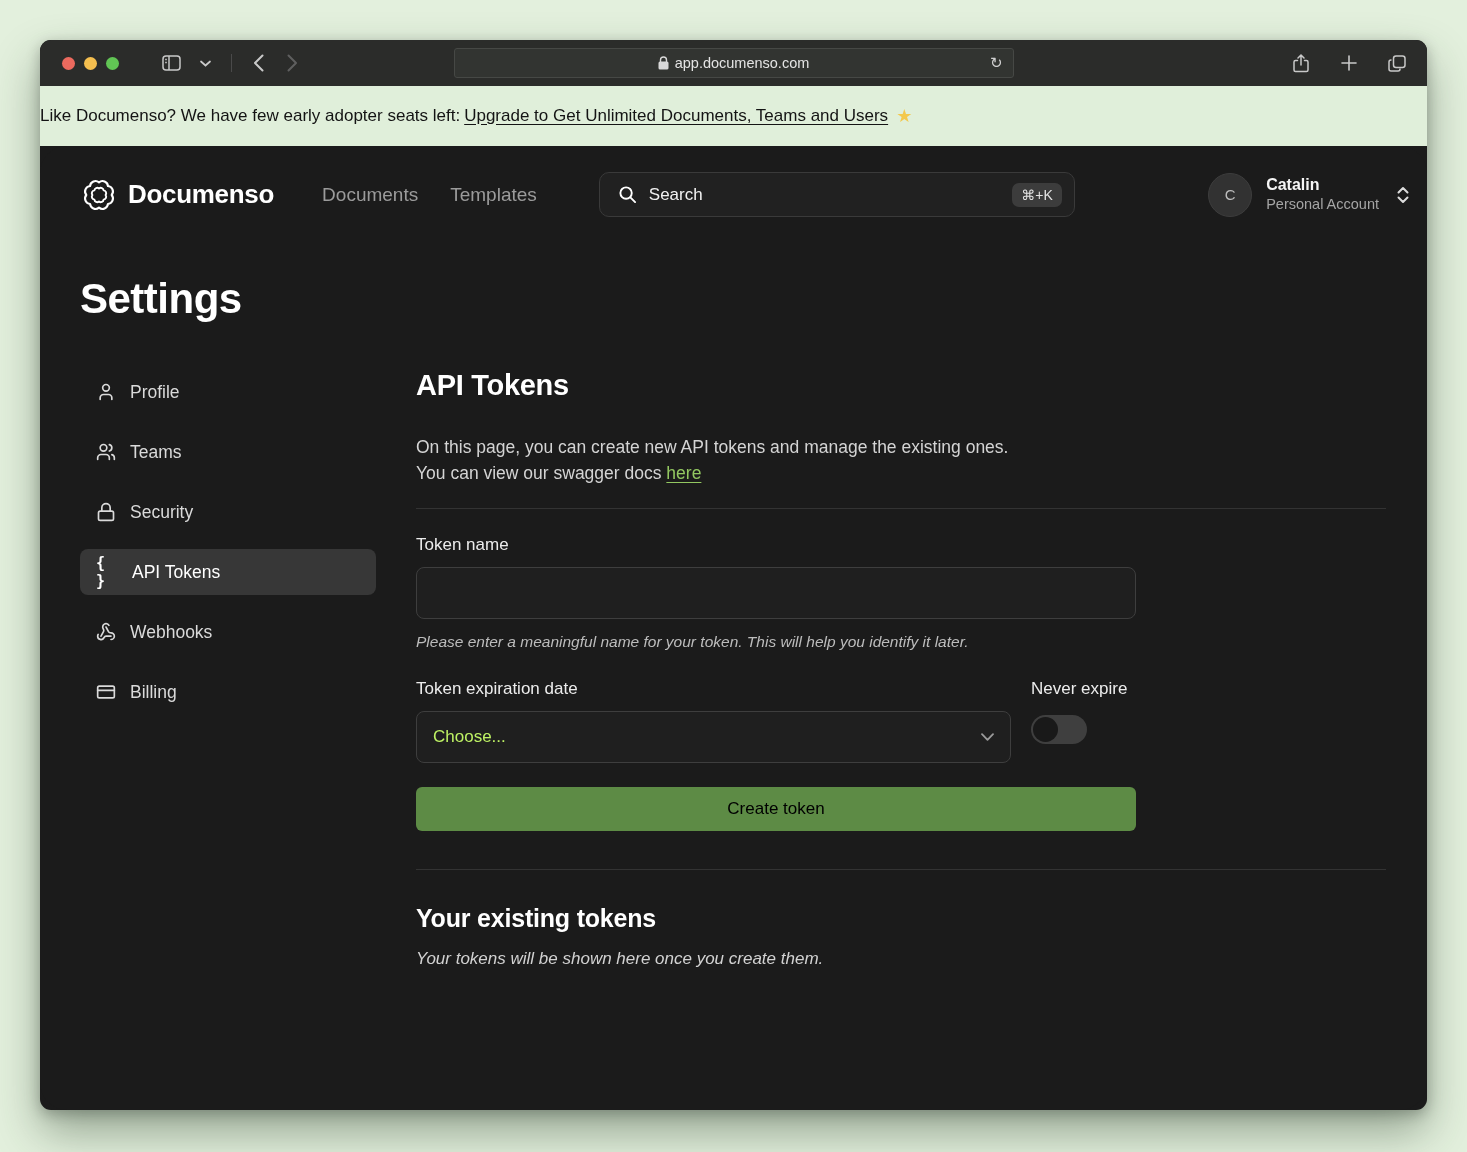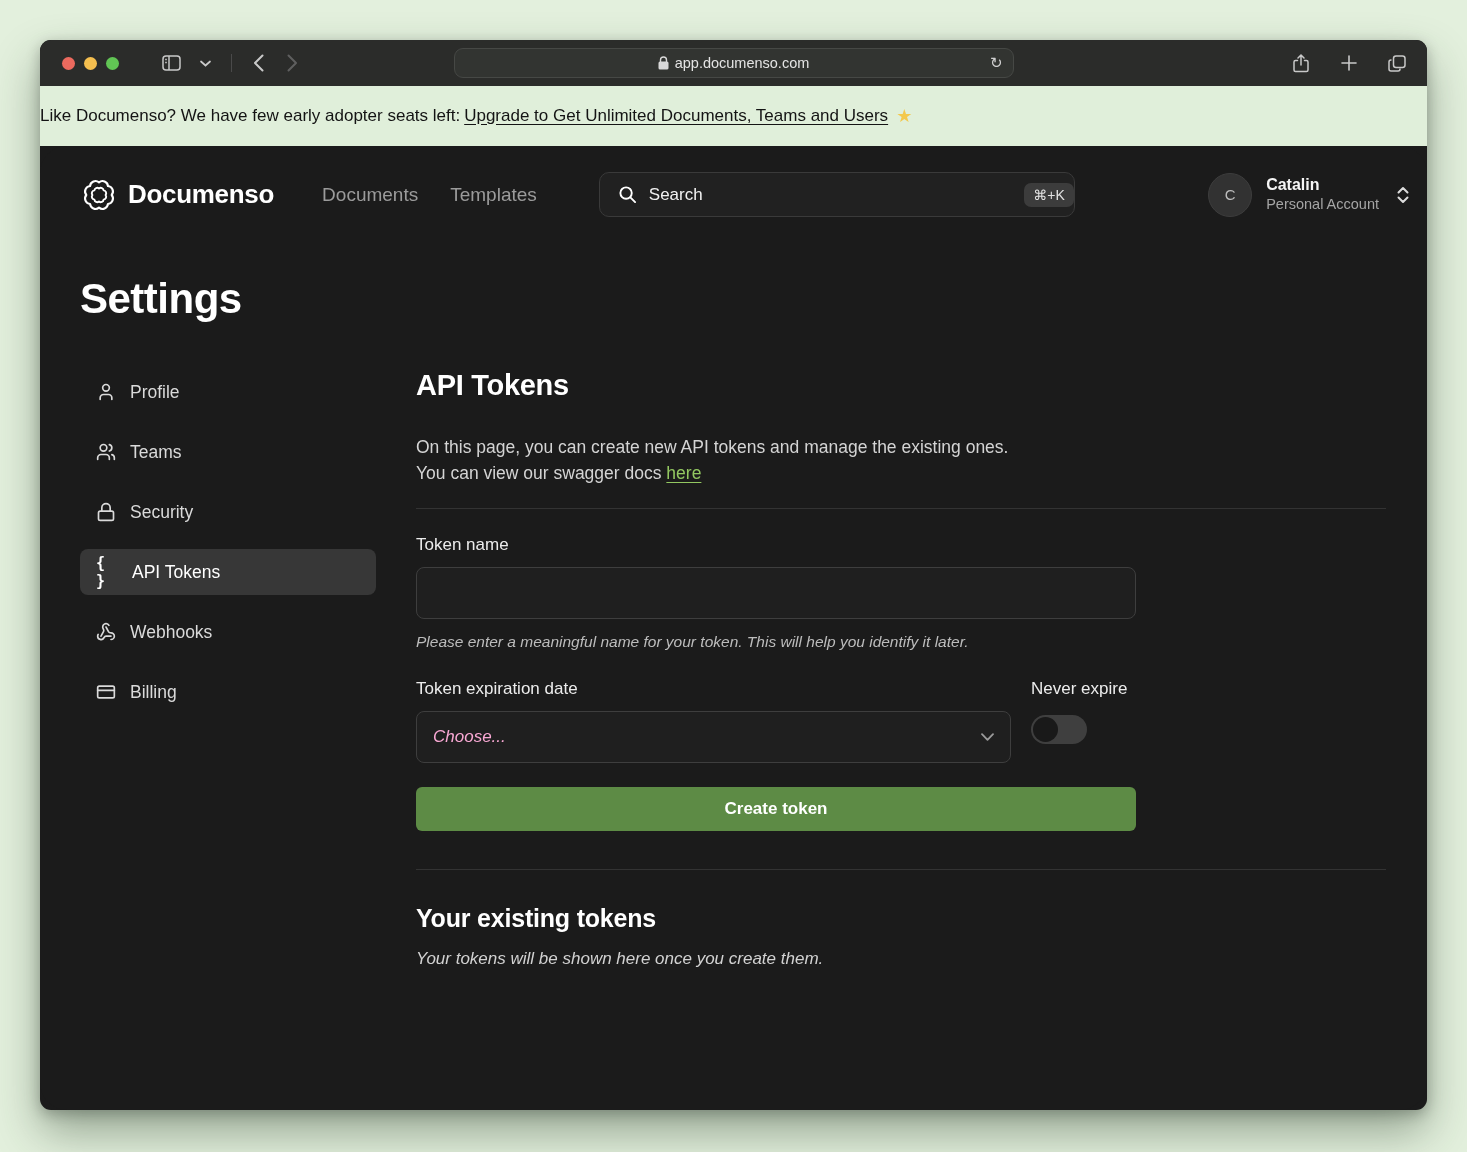--- a/index.html
+++ b/index.html
@@ -26,21 +26,21 @@
   .traffic { display:flex; gap:9px; margin-left:8px; }
   .traffic span { width:13px; height:13px; border-radius:50%; display:block; }
   .tl-red { background:#ec6a5e; } .tl-yellow { background:#f5bf4f; } .tl-green { background:#61c554; }
   .tb-group { display:flex; align-items:center; margin-left:38px; gap:6px; color:#c9c9c9; }
   .tb-sep { width:1px; height:18px; background:#4a4a4a; margin:0 6px; }
   .tb-btn { display:flex; align-items:center; justify-content:center; width:28px; height:28px; color:#c9c9c9; }
   .tb-btn.dim { color:#5f5f5f; }
   .tb-btn svg { display:block; }
   .urlbar {
     position:absolute; left:50%; top:50%; transform:translate(-50%,-50%);
-    width:560px; height:30px; border-radius:9px;
+    width:560px; height:30px; border-radius:3px;
     background:#323431; border:1px solid #464845;
     display:flex; align-items:center; justify-content:center;
     color:#e4e4e4; font-size:14.5px; gap:6px;
   }
   .urlbar .reload { position:absolute; right:10px; color:#cfcfcf; font-size:15px; }
   .tb-right { position:absolute; right:16px; display:flex; gap:20px; align-items:center; color:#c9c9c9; }
   
   .banner {
     height:60px; flex-shrink:0; background:#e0efda; color:#141414;
     display:flex; align-items:center; 
@@ -52,21 +52,21 @@
   .content { flex:1; background:#1b1b1b; color:#fff; overflow:hidden;border-radius:27px; }
   .app-header { display:flex; align-items:center; padding:26px 16px 0 40px; }
   .brand { display:flex; align-items:center; gap:10px; cursor:pointer; }
   .brand svg { display:block; }
   .brand-name { font-size:26px; font-weight:700; letter-spacing:-0.3px; color:#fff; }
   .main-nav { display:flex; gap:32px; margin-left:48px; }
   .main-nav a { color:#9b9b9b; font-size:19px; font-weight:500; text-decoration:none; cursor:pointer; }
   .searchbar {
     margin-left:62px; width:476px; height:45px; border-radius:10px;
     border:1px solid #3a3a3a; background:#212121;
-    display:flex; align-items:center; padding:0 0 0 18px; gap:12px; cursor:text;
+    display:flex; align-items:center; padding:0 12px 0 18px; gap:12px; cursor:text;
   }
   .searchbar .s-label { color:#f2f2f2; font-size:17px; font-weight:500; flex:1; }
   .kbd {
     background:#3c3c3c; color:#e3e3e3; border-radius:7px;
     padding:4px 9px; font-size:14px; font-weight:500;
   }
   .user { margin-left:auto; display:flex; align-items:center; gap:14px; cursor:pointer; }
   .avatar {
     width:44px; height:44px; border-radius:50%; background:#323232; border:1px solid #3d3d3d;
     display:flex; align-items:center; justify-content:center;
@@ -103,33 +103,33 @@
   }
   .help { margin-top:14px; font-style:italic; font-size:15.5px; color:#bcbcbc; }
   .exp-row { display:flex; margin-top:2px; }
   .exp-col { width:595px; }
   .never-col { margin-left:20px; width:105px; }
   .select {
     margin-top:12px; height:52px; border-radius:8px; border:1px solid #3e3e3e;
     background:#1f1f1f; display:flex; align-items:center; justify-content:space-between;
     padding:0 16px; cursor:pointer;
   }
-  .select .sel-value { font-size:17px; color:#f9a8d4;font-style:italic; }
+  .select .sel-value { font-size:17px; color:#bef264; }
   .select .chev { color:#9a9a9a; }
   .toggle {
     margin-top:16px; width:56px; height:29px; border-radius:15px; background:#3f3f3f;
     position:relative; cursor:pointer;
   }
   .toggle .knob {
     position:absolute; left:2px; top:2px; width:25px; height:25px;
     border-radius:50%; background:#191919;
   }
   .submit {
     margin-top:24px; width:100%; height:44px; border:none; border-radius:6px;
-    background:#5d8b45; color:#ffffff; font-size:17px; font-weight:700;
+    background:#5d8b45; color:#000000; font-size:17px; font-weight:400;
     font-family:inherit; cursor:pointer;
   }
   hr.div2 { border:none; border-top:1px solid #333; margin-top:38px; }
   .existing-title { margin-top:34px; font-size:25px; font-weight:700; letter-spacing:-0.2px; }
   .existing-empty { margin-top:16px; font-style:italic; font-size:17px; color:#d2d2d2; }
 </style>
 </head>
 <body>
 
 <div class="window">

